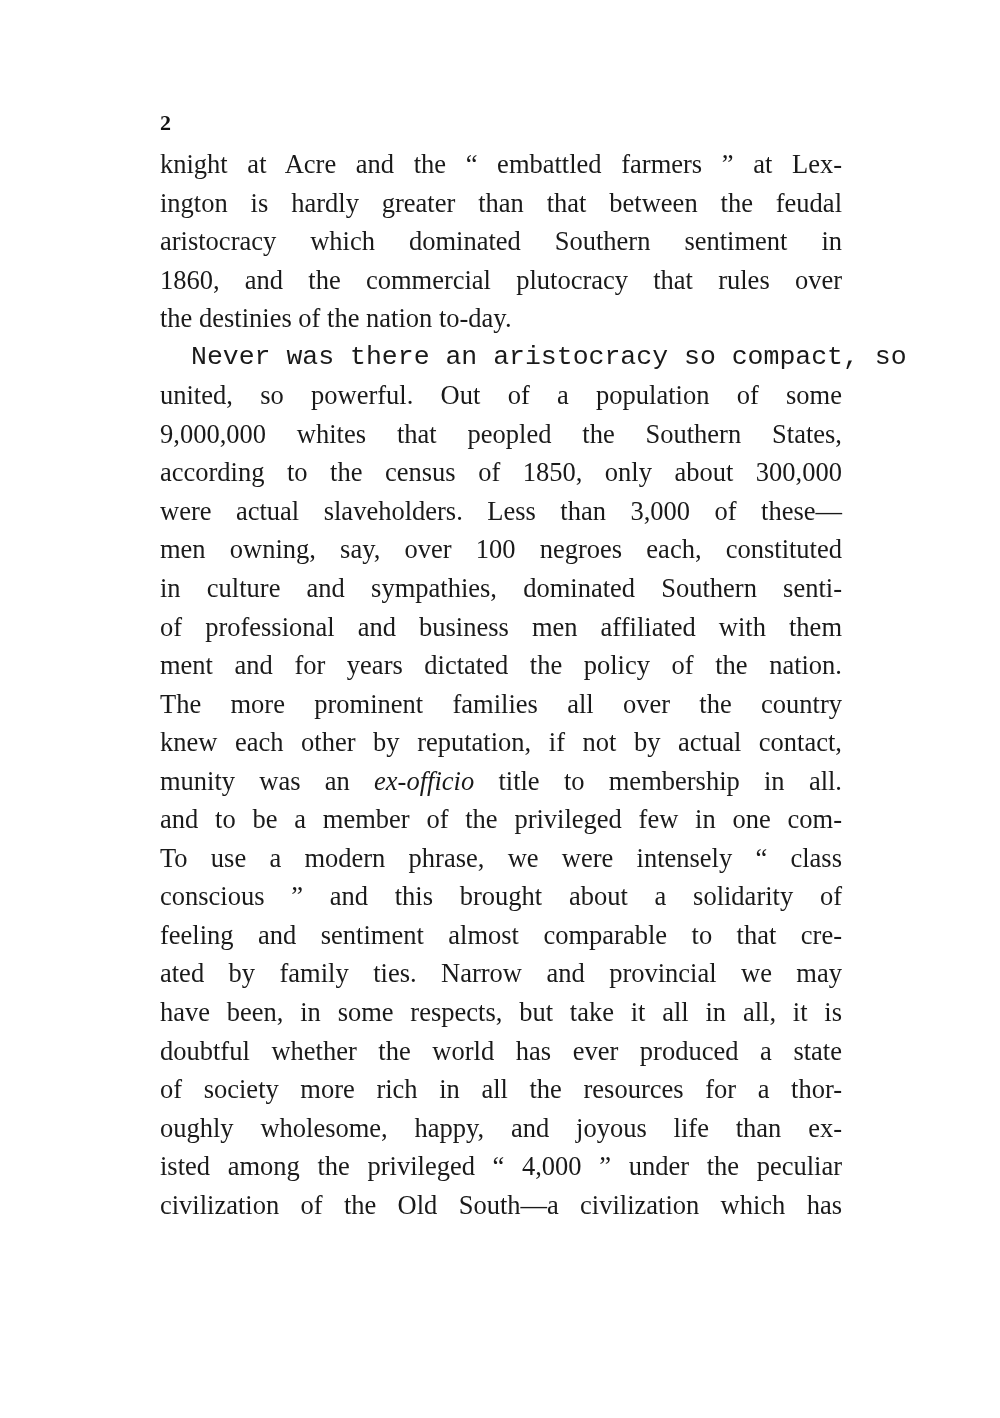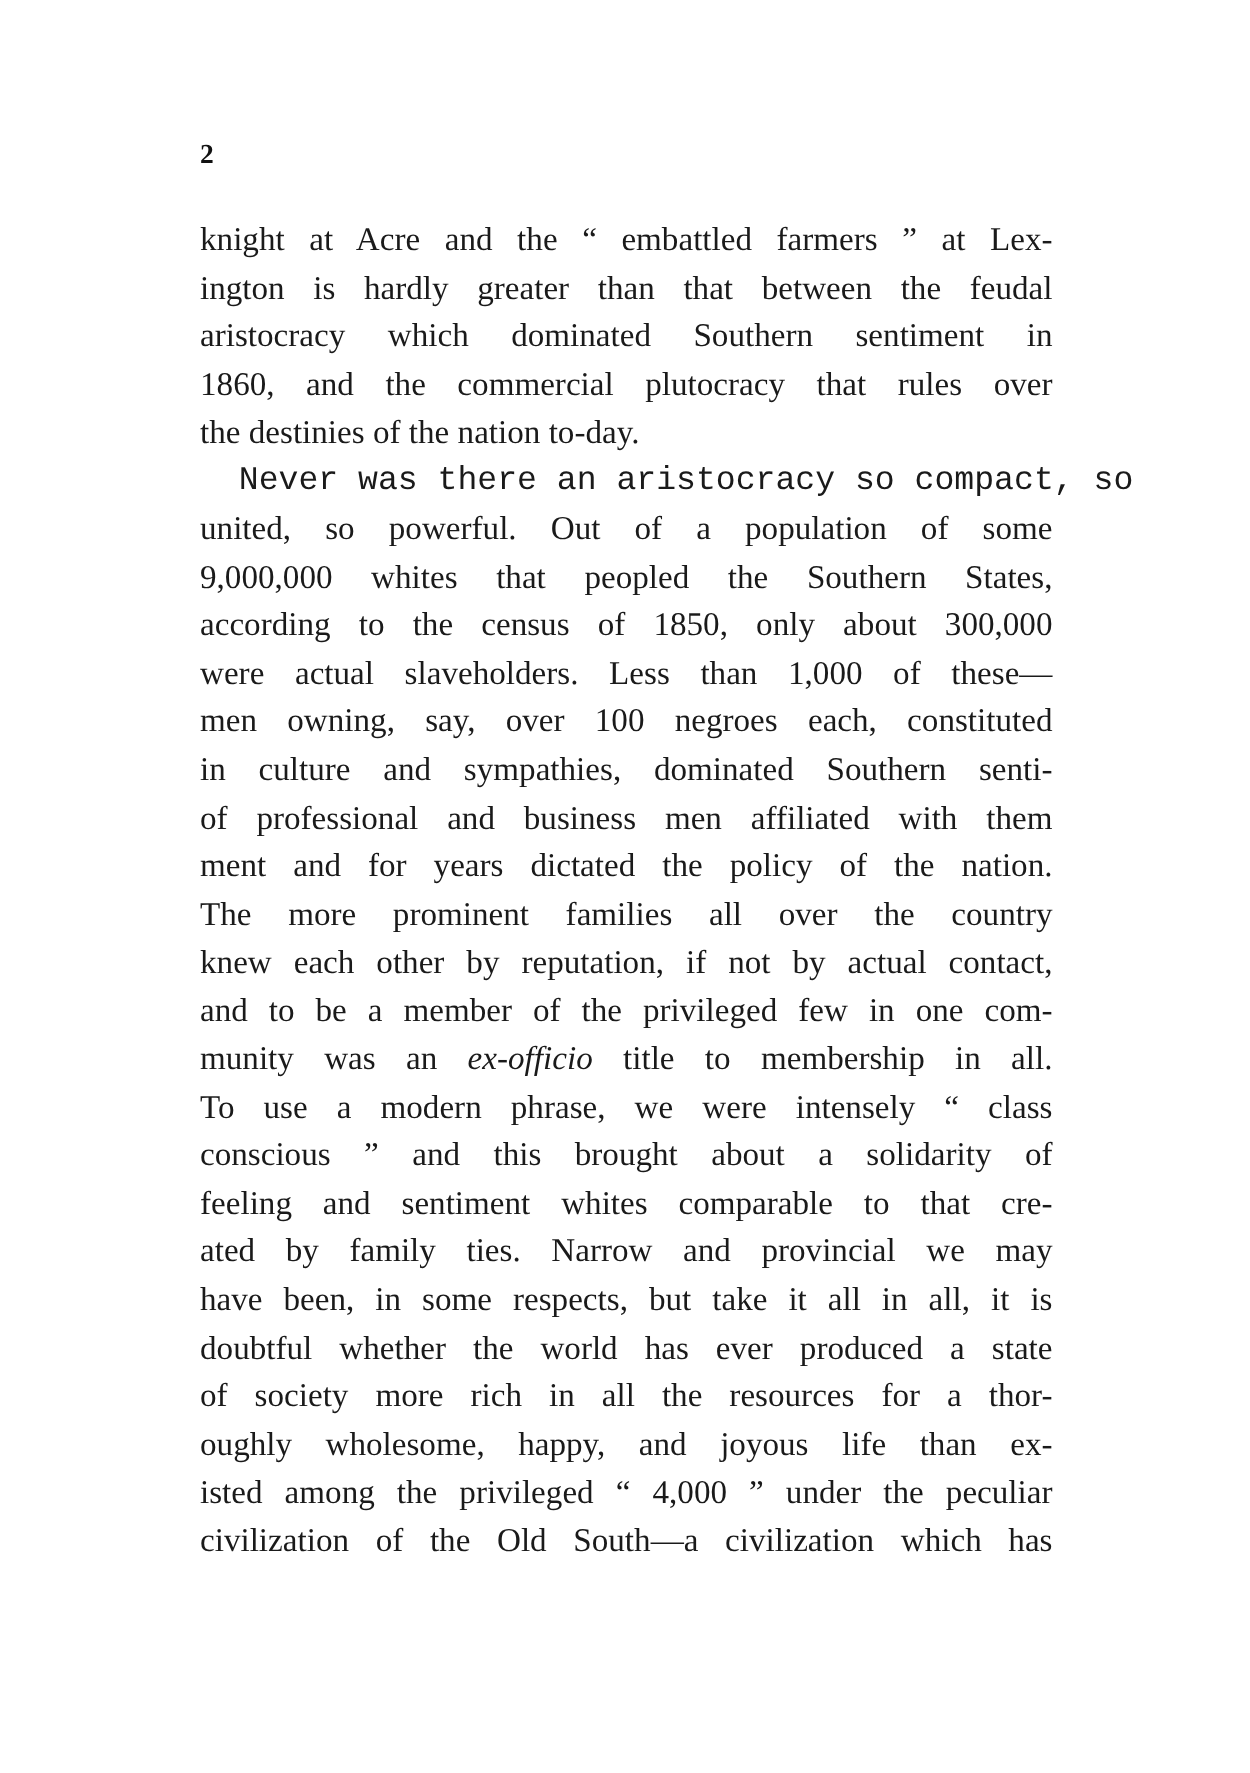--- a/index.html
+++ b/index.html
@@ -41,21 +41,21 @@
     left: 82px;
     top: 0;
     font-size: 31px;
     letter-spacing: 5.2px;
     color: #1c1c1c;
     white-space: nowrap;
   }
   .body-text {
     position: absolute;
     left: 160px;
-    top: 172px;
+    top: 145px;
     width: 682px;
   }
   .line {
     display: block;
     height: 38.55px;
     line-height: 38.55px;
     font-size: 26.5px;
     text-align: justify;
     text-align-last: justify;
     white-space: nowrap;
@@ -88,32 +88,32 @@
       <span class="line">aristocracy which dominated Southern sentiment in</span>
       <span class="line">1860, and the commercial plutocracy that rules over</span>
       <span class="line last">the destinies of the nation to-day.</span>
     </div>
 
     <div>
       <span class="line indent">Never was there an aristocracy so compact, so</span>
       <span class="line">united, so powerful.  Out of a population of some</span>
       <span class="line">9,000,000 whites that peopled the Southern States,</span>
       <span class="line">according to the census of 1850, only about 300,000</span>
-      <span class="line">were actual slaveholders.  Less than 1,000 of these—</span>
+      <span class="line">were actual slaveholders.  Less than 3,000 of these—</span>
       <span class="line">men owning, say, over 100 negroes each, constituted</span>
       <span class="line">in culture and sympathies, dominated Southern senti-</span>
       <span class="line">of professional and business men affiliated with them</span>
       <span class="line">ment and for years dictated the policy of the nation.</span>
       <span class="line">The more prominent families all over the country</span>
       <span class="line">knew each other by reputation, if not by actual contact,</span>
+      <span class="line"><span>munity was an </span><em>ex-officio</em><span> title to membership in all.</span></span>
       <span class="line">and to be a member of the privileged few in one com-</span>
-      <span class="line"><span>munity was an </span><em>ex-officio</em><span> title to membership in all.</span></span>
       <span class="line">To use a modern phrase, we were intensely “ class</span>
       <span class="line">conscious ” and this brought about a solidarity of</span>
-      <span class="line">feeling and sentiment whites comparable to that cre-</span>
+      <span class="line">feeling and sentiment almost comparable to that cre-</span>
       <span class="line">ated by family ties.  Narrow and provincial we may</span>
       <span class="line">have been, in some respects, but take it all in all, it is</span>
       <span class="line">doubtful whether the world has ever produced a state</span>
       <span class="line">of society more rich in all the resources for a thor-</span>
       <span class="line">oughly wholesome, happy, and joyous life than ex-</span>
       <span class="line">isted among the privileged “ 4,000 ” under the peculiar</span>
       <span class="line">civilization of the Old South—a civilization which has</span>
     </div>
   </div>
 

